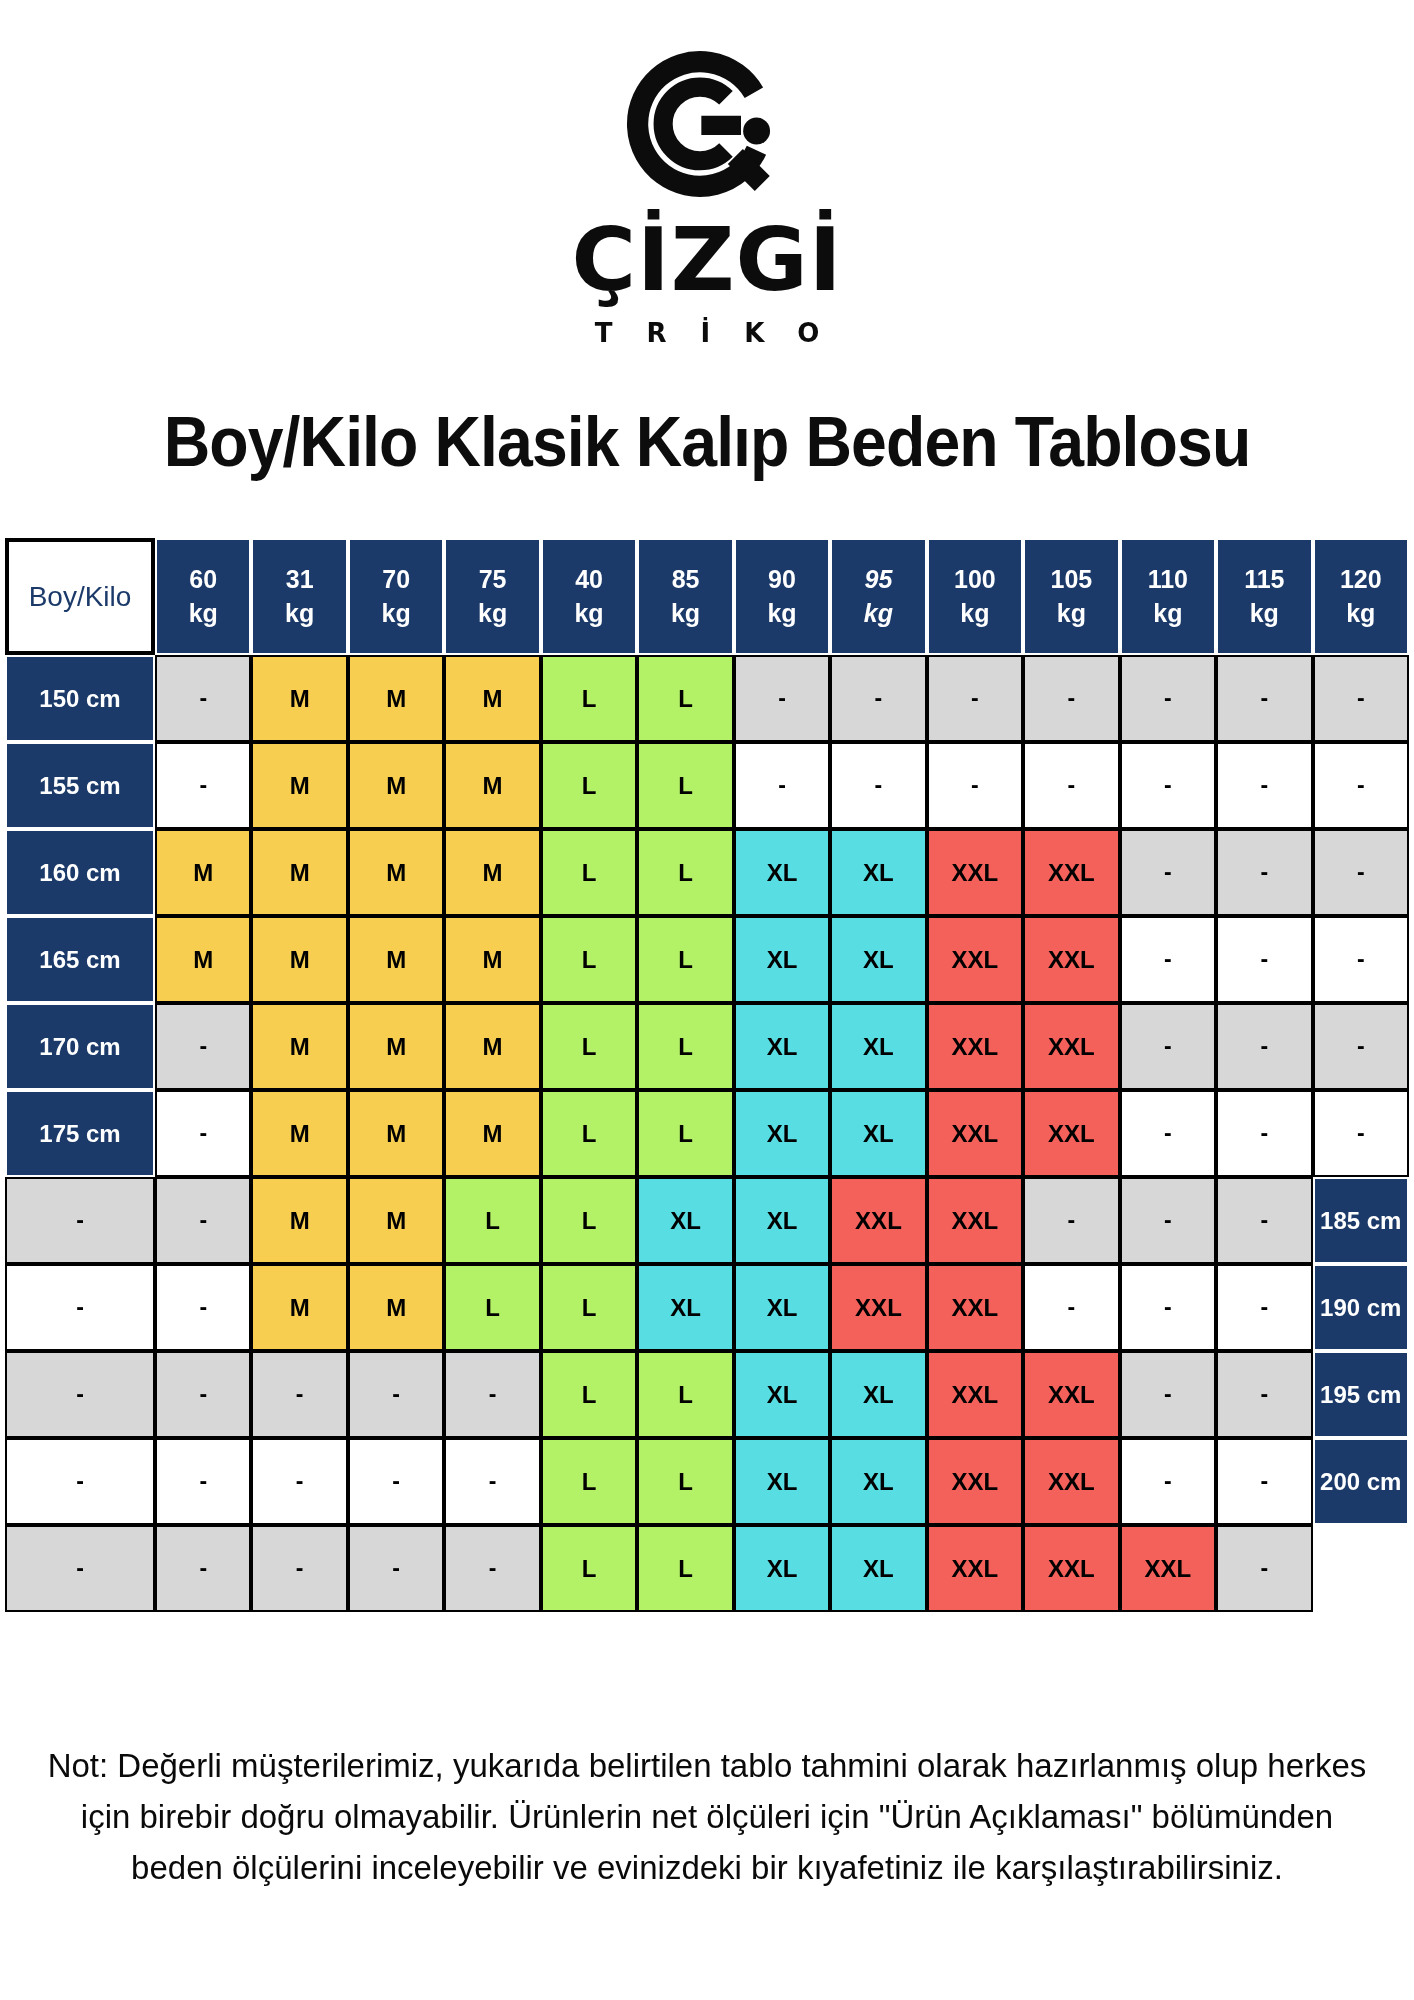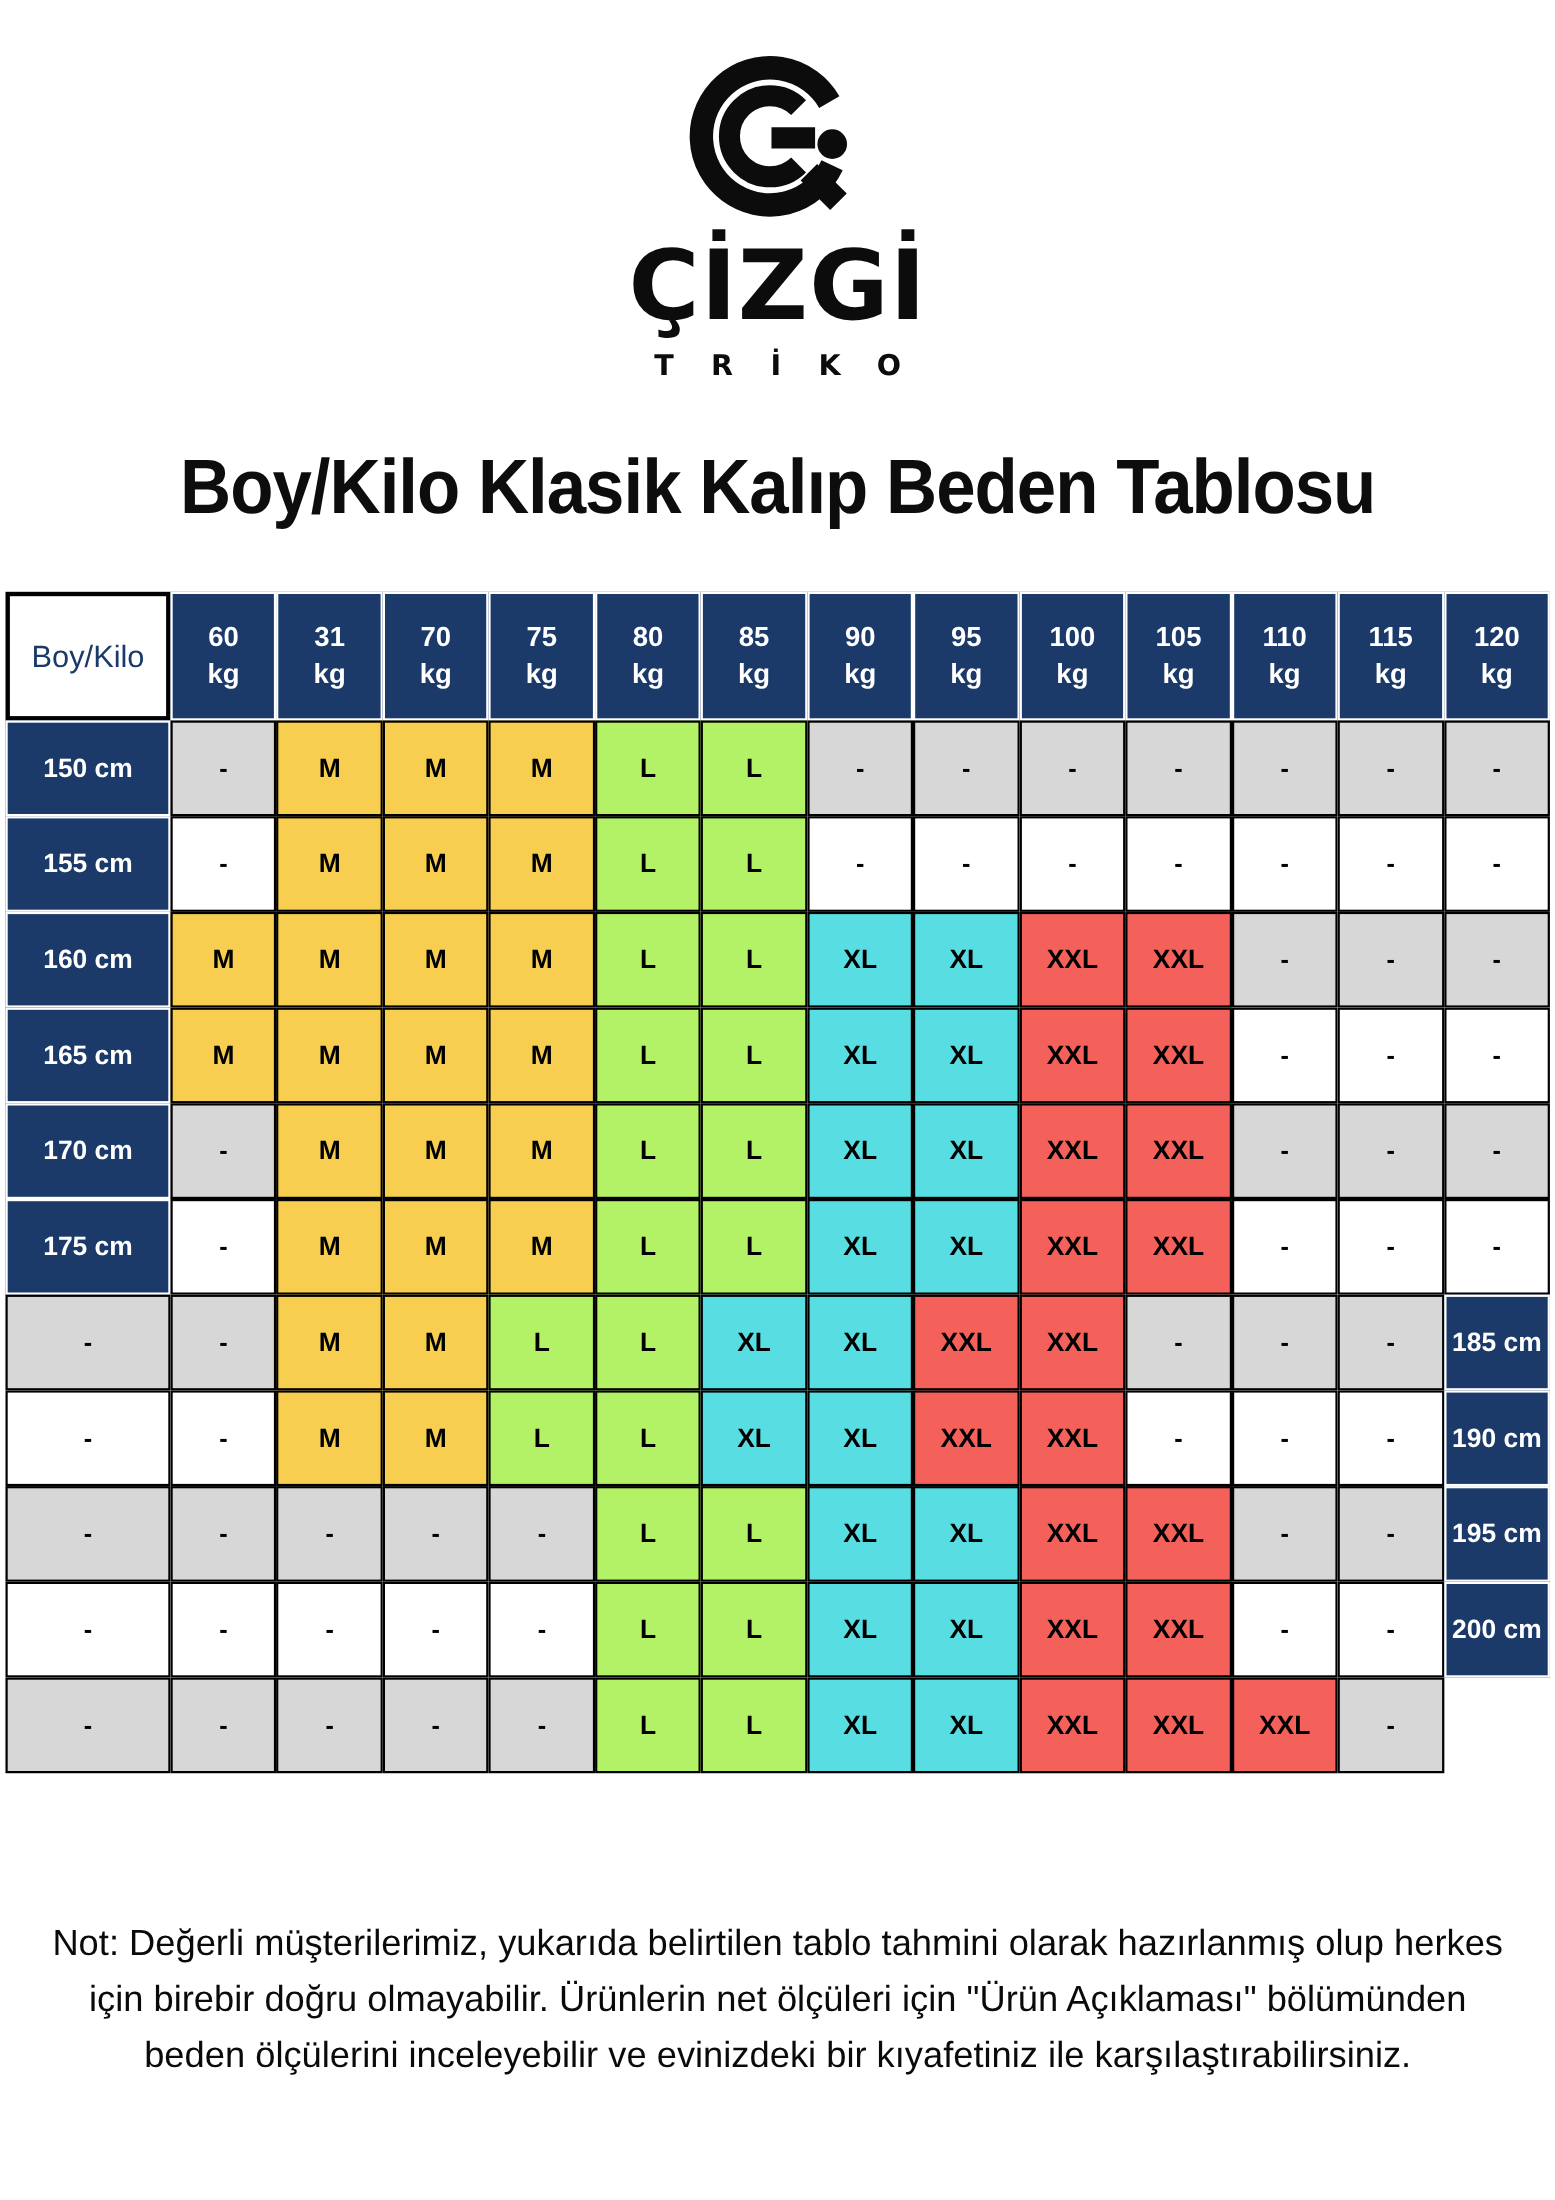--- a/index.html
+++ b/index.html
@@ -79,27 +79,27 @@
     <div class="corner" style="color: rgb(27, 58, 105);">Boy/Kilo</div>
 
   <div class="th" style="background: rgb(27, 58, 105);">60
 kg</div>
       <div class="th" style="background: rgb(27, 58, 105);">31
 kg</div>
       <div class="th" style="background: rgb(27, 58, 105);">70
 kg</div>
       <div class="th" style="background: rgb(27, 58, 105);">75
 kg</div>
-      <div class="th" style="background: rgb(27, 58, 105);">80
+      <div class="th" style="background: rgb(27, 58, 105);">40
 kg</div>
       <div class="th" style="background: rgb(27, 58, 105);">85
 kg</div>
       <div class="th" style="background: rgb(27, 58, 105);">90
 kg</div>
-      <div class="th" style="background: rgb(27, 58, 105);">95
+      <div class="th" style="background: rgb(27, 58, 105); font-style: italic;">95
 kg</div>
       <div class="th" style="background: rgb(27, 58, 105);">100
 kg</div>
       <div class="th" style="background: rgb(27, 58, 105);">105
 kg</div>
       <div class="th" style="background: rgb(27, 58, 105);">110
 kg</div>
       <div class="th" style="background: rgb(27, 58, 105);">115
 kg</div>
       <div class="th" style="background: rgb(27, 58, 105);">120

